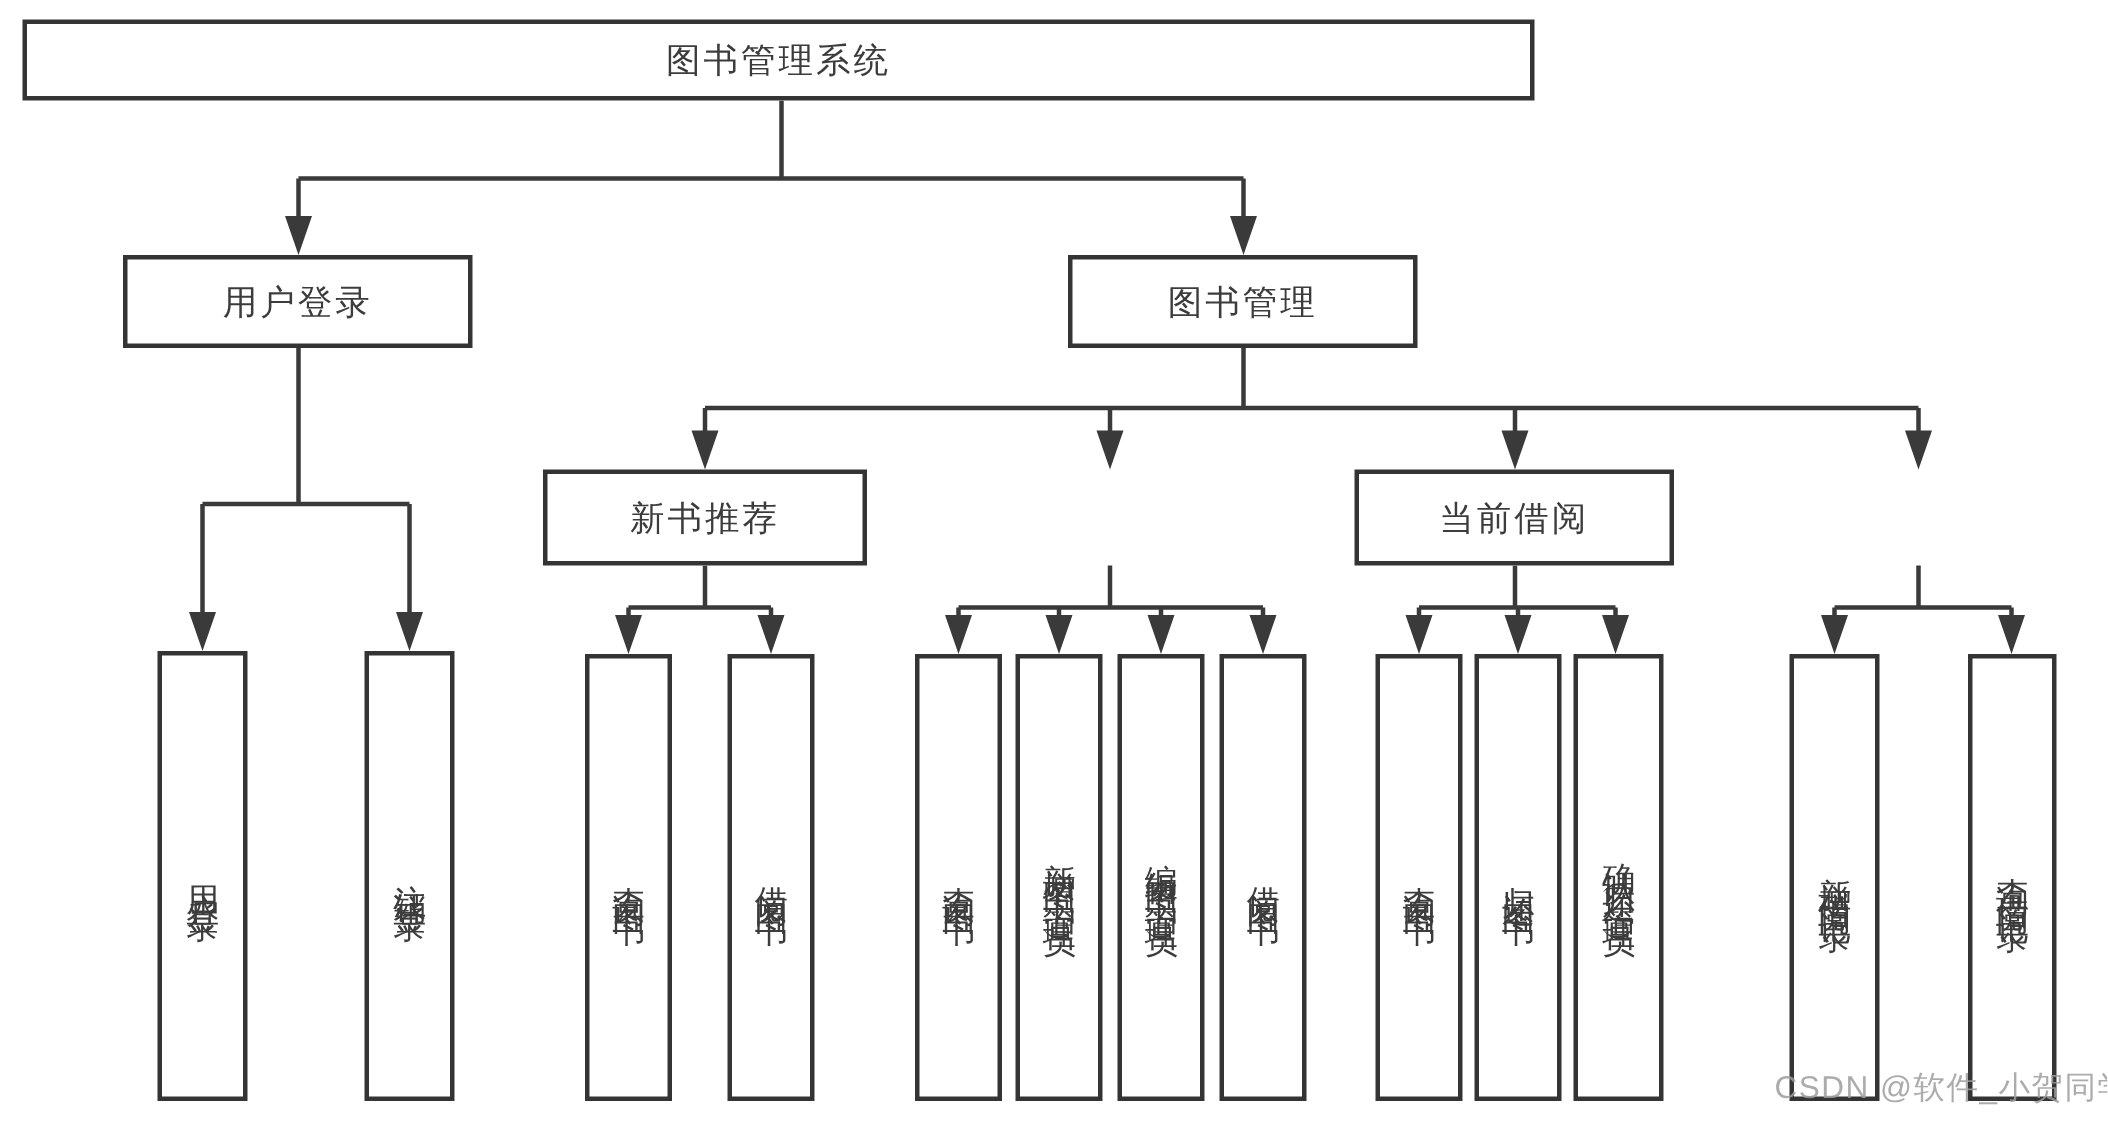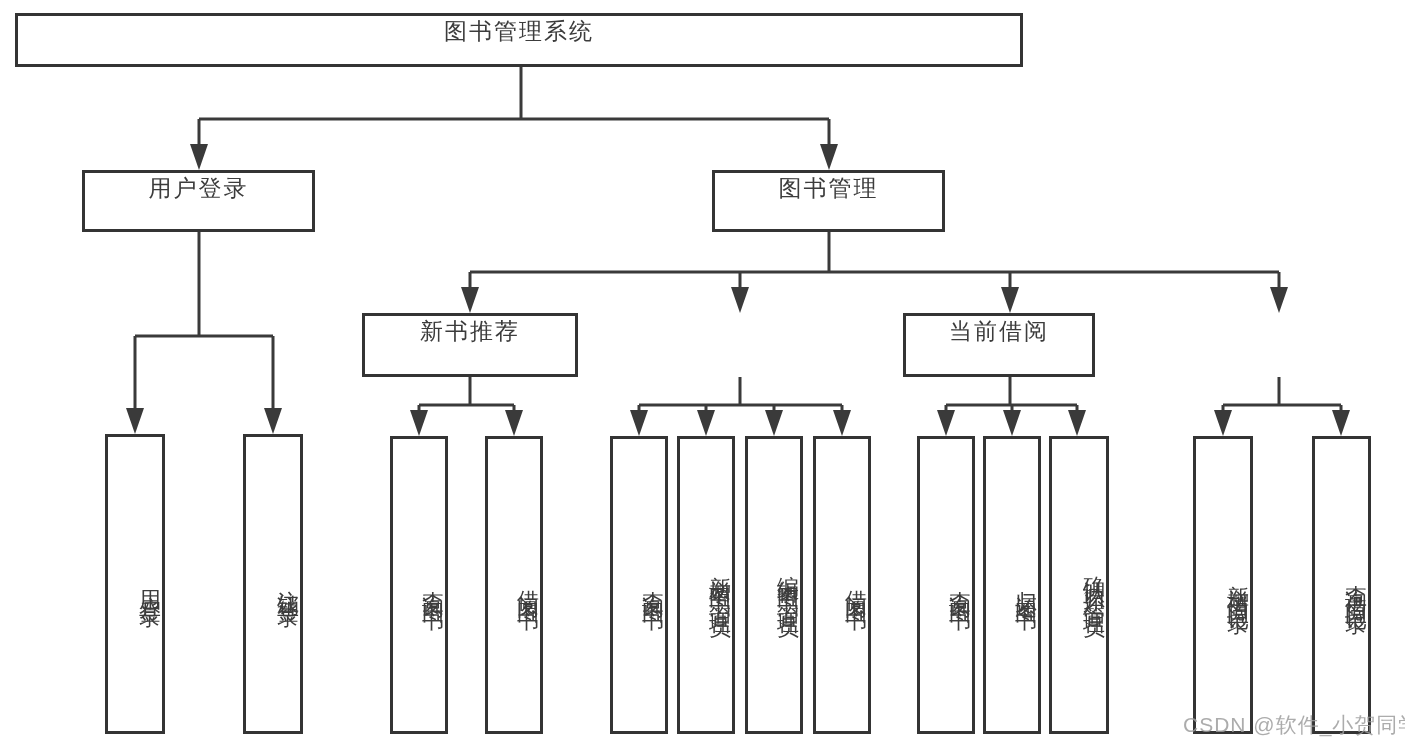--- a/index.html
+++ b/index.html
@@ -9,21 +9,21 @@
     background:#ffffff;
     font-family:"Liberation Sans", sans-serif;
     overflow:hidden;
   }
   .connectors{position:absolute;left:0;top:0;width:1405px;height:747px;}
   .node{
     position:absolute;
     background:#ffffff;
     border:3px solid #343434;
     color:#3c3c3c;
-    display:flex;align-items:flex-start;justify-content:center;
+    display:flex;align-items:center;justify-content:center;
     box-sizing:border-box;
     z-index:2;
   }
   .node.h{font-size:23px;letter-spacing:2px;white-space:nowrap;}
   .node.v{
     writing-mode:vertical-rl;
     text-orientation:mixed;
     font-size:22px;
     letter-spacing:6px;
     line-height:1.1;
@@ -82,21 +82,21 @@
   <div class="node h" style="left:82px;top:170px;width:233px;height:62px;">
     <span>用户登录</span>
   </div>
   <div class="node h" style="left:712px;top:170px;width:233px;height:62px;">
     <span>图书管理</span>
   </div>
 
   <div class="node h" style="left:362px;top:313px;width:216px;height:64px;">
     <span>新书推荐</span>
   </div>
-  <div class="node h" style="left:903px;top:313px;width:192px;height:64px;">
+  <div class="node h" style="left:903px;top:313px;width:213px;height:64px;">
     <span>当前借阅</span>
   </div>
 
   <div class="node v" style="left:105px;top:434px;width:60px;height:300px;">
     <span>用户登录</span>
   </div>
   <div class="node v" style="left:243px;top:434px;width:60px;height:300px;">
     <span>注销登录</span>
   </div>
 

